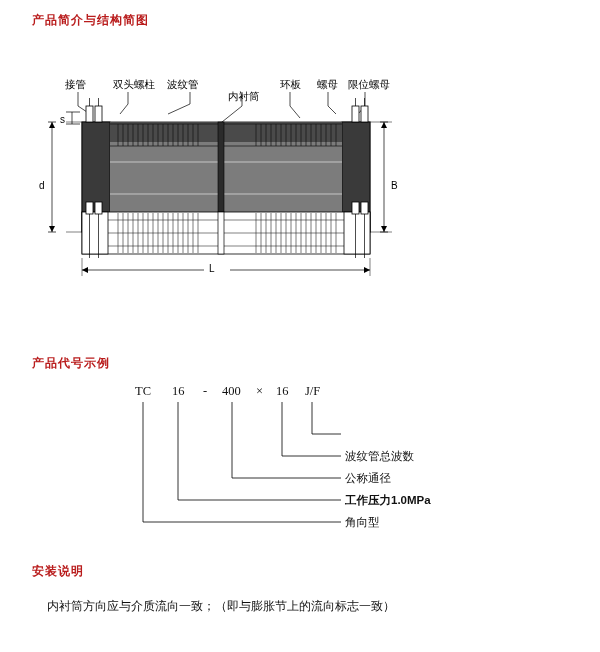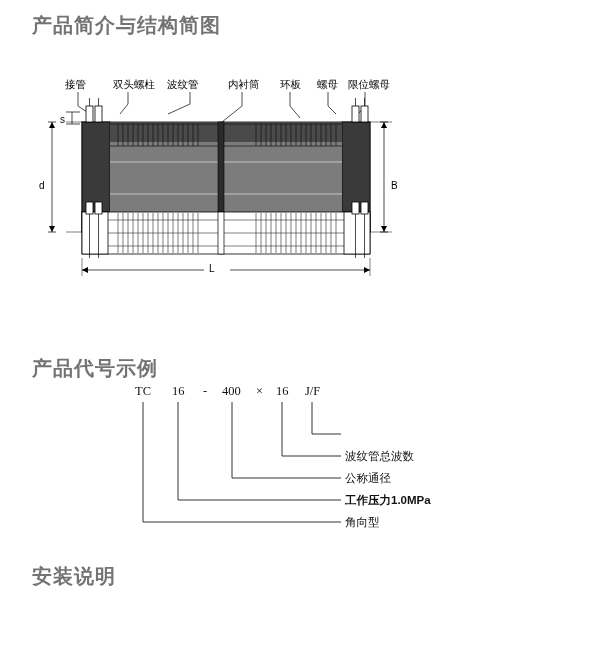--- a/index.html
+++ b/index.html
@@ -9,22 +9,22 @@
   body {
     width: 600px;
     height: 652px;
     background: #ffffff;
     font-family: "Liberation Sans", sans-serif;
     color: #1a1a1a;
     position: relative;
     overflow: hidden;
   }
   .section-title {
-    color: #737373;
-    font-size: 20px;
+    color: #b91c1c;
+    font-size: 12px;
     font-weight: bold;
     letter-spacing: 1px;
     text-align: right;
   }
   .title-1 { position: absolute; left: 32px; top: 12px; }
   .title-2 { position: absolute; left: 32px; top: 355px; }
   .title-3 { position: absolute; left: 32px; top: 563px; }
 
   
   .diagram-wrap {
@@ -86,21 +86,21 @@
 </head>
 <body>
 
 <div class="section-title title-1">产品简介与结构简图</div>
 
 <div class="diagram-wrap">
 
   <div class="diag-label" style="left:65px; top:16px;">接管</div>
   <div class="diag-label" style="left:113px; top:16px;">双头螺柱</div>
   <div class="diag-label" style="left:167px; top:16px;font-family:Liberation Mono, monospace;">波纹管</div>
-  <div class="diag-label" style="left:228px; top:16px;">内衬筒</div>
+  <div class="diag-label" style="left:228px; top:28px;">内衬筒</div>
   <div class="diag-label" style="left:280px; top:16px;">环板</div>
   <div class="diag-label" style="left:317px; top:16px;">螺母</div>
   <div class="diag-label" style="left:348px; top:16px;">限位螺母</div>
 
   <div class="dim-label" style="left:60px; top:52px;">s</div>
   <div class="dim-label" style="left:39px; top:118px;">d</div>
   <div class="dim-label" style="left:391px; top:118px;">B</div>
   <div class="dim-label" style="left:209px; top:201px;">L</div>
 
   <svg width="600" height="230" viewBox="0 0 600 230">
@@ -308,13 +308,14 @@
       <path d="M178,24 L178,122 L341,122"></path>
 
       <path d="M143,24 L143,144 L341,144"></path>
     </g>
   </svg>
 </div>
 
 <div class="section-title title-3">安装说明</div>
 
 <div class="note-wrap">
+  <div class="note-line">内衬筒方向应与介质流向一致；（即与膨胀节上的流向标志一致）</div>
 </div>
 
 </body></html>

